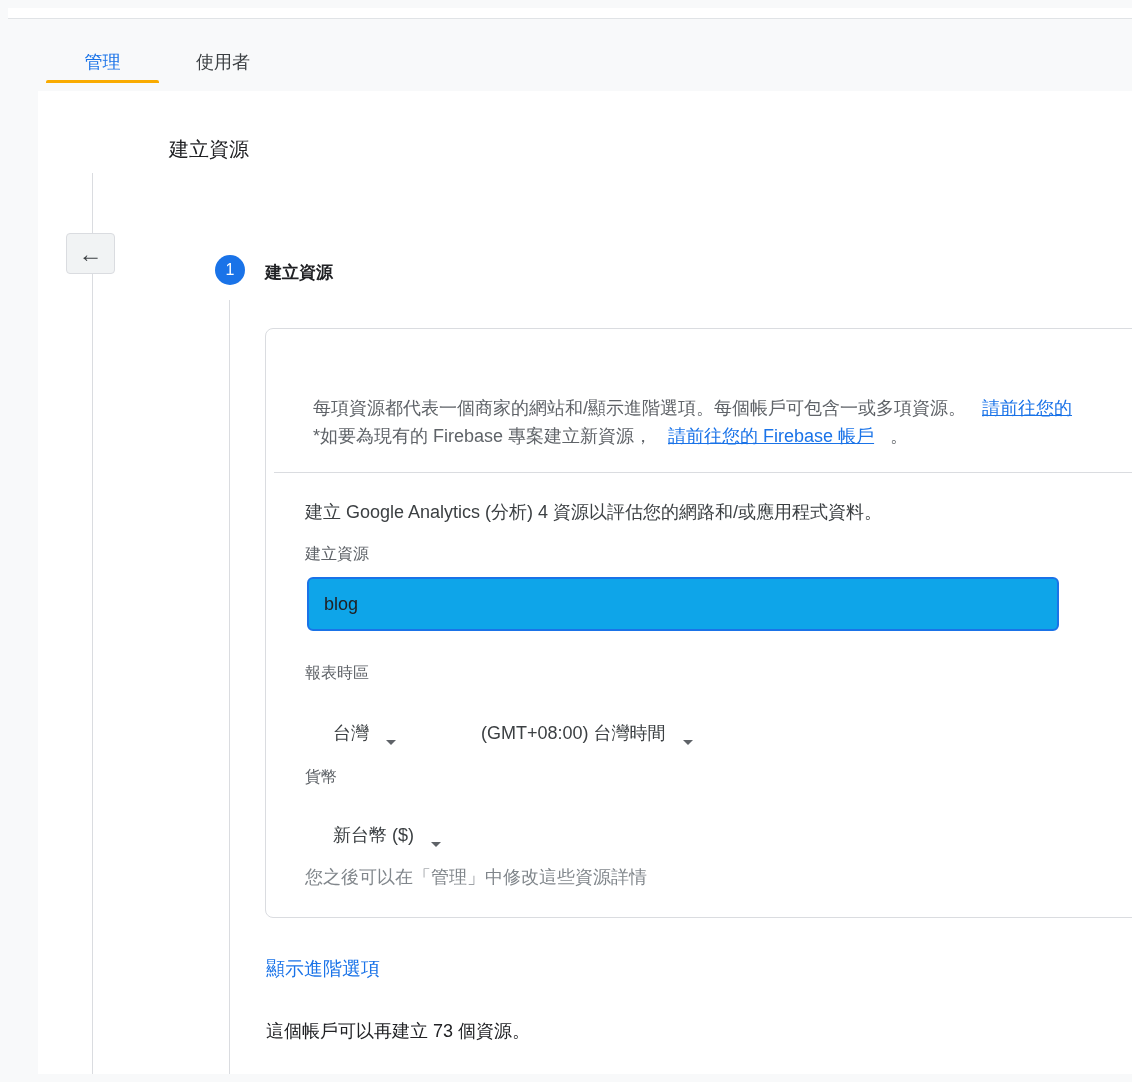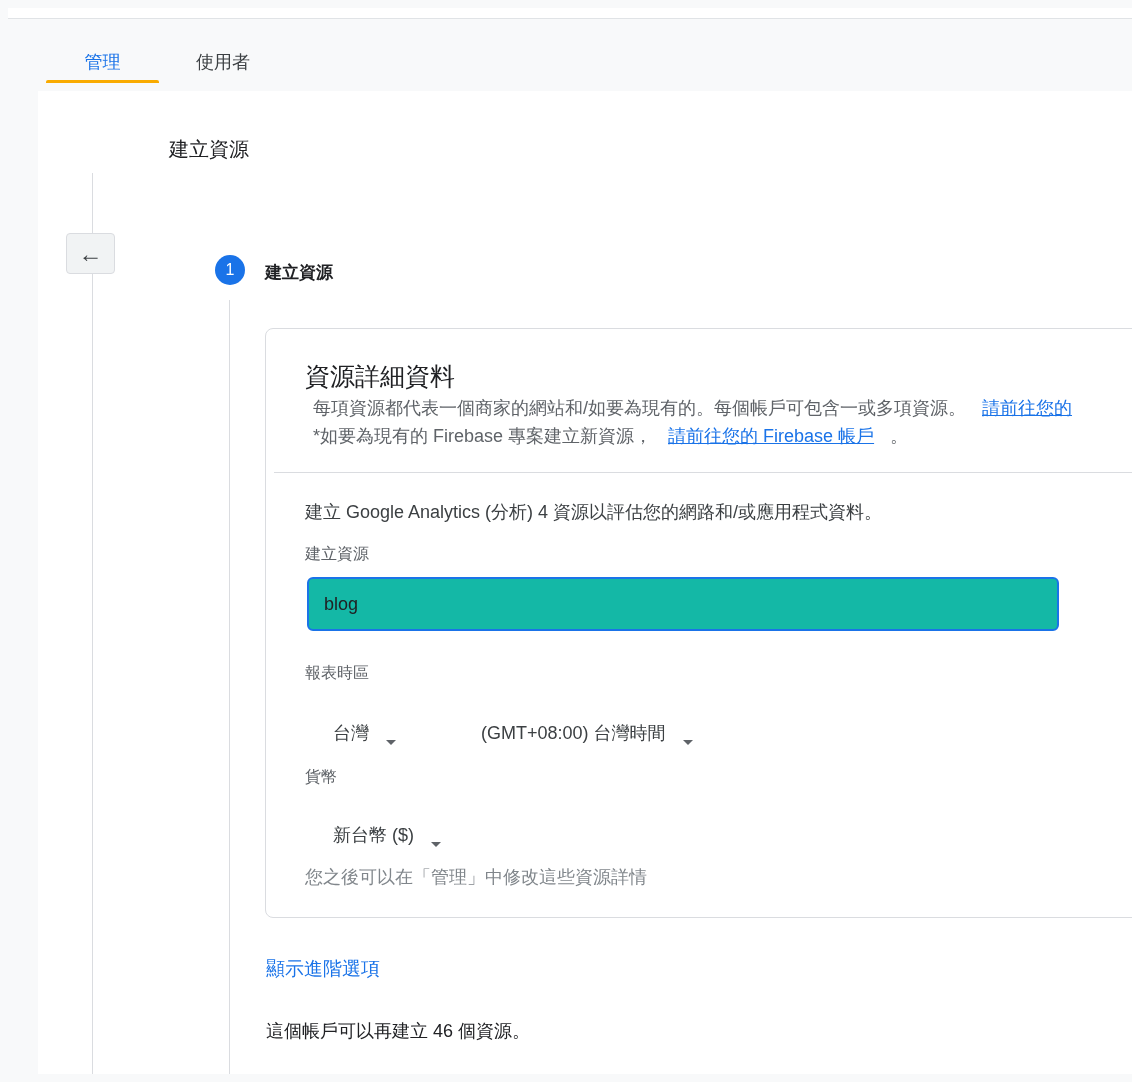--- a/index.html
+++ b/index.html
@@ -42,21 +42,21 @@
   .card-divider { position:absolute; left:0; top:135px; width:100%; height:1px; background:#dadce0; }
   .card-intro { position:absolute; left:31px; top:163px; font-size:18px; color:#3c4043; }
 
   .field-label { position:absolute; font-size:16px; color:#5f6368; }
   .lbl-name { left:31px; top:207px; }
   .lbl-tz { left:31px; top:326px; }
   .lbl-cur { left:31px; top:430px; }
 
   .name-input { position:absolute; left:33px; top:240px; width:752px; height:54px;
     border:2px solid #1a73e8; border-radius:6px; font-size:18px; color:#202124;
-    padding:0 15px; outline:none; background:#14b8a6;
+    padding:0 15px; outline:none; background:#0ea5e9;
     font-family:"Liberation Sans", sans-serif; }
 
   .dd-row { position:absolute; font-size:18px; color:#3c4043; }
   .tz-row { left:43px; top:368px; }
   .cur-row { left:43px; top:470px; }
   .dd { display:inline-flex; align-items:flex-end; cursor:pointer; }
   .dd + .dd { margin-left:56px; }
   .caret { display:inline-block; width:0; height:0; margin-left:9px; margin-top:2px;
     border-left:5px solid transparent; border-right:5px solid transparent;
     border-top:5px solid #5f6368; }
@@ -87,24 +87,23 @@
 
 <div class="page-title">建立資源</div>
 
 <div class="step-circle">
   <span>1</span>
 </div>
 <div class="step-label">建立資源</div>
 <div class="step-line"></div>
 
 <div class="card">
-  <div class="card-heading">資源詳細資料</div>
 
   <div class="card-desc">
-    <span>每項資源都代表一個商家的網站和/如要為現有的。每個帳戶可包含一或多項資源。</span><span class="link">請前往您的</span><br>
+    <span>每項資源都代表一個商家的網站和/顯示進階選項。每個帳戶可包含一或多項資源。</span><span class="link">請前往您的</span><br>
     <span>*如要為現有的 Firebase 專案建立新資源，</span><span class="link">請前往您的 Firebase 帳戶</span><span>。</span>
   </div>
 
   <div class="card-divider"></div>
 
   <div class="card-intro">建立 Google Analytics (分析) 4 資源以評估您的網路和/或應用程式資料。</div>
 
   <div class="field-label lbl-name">建立資源</div>
   <input class="name-input" type="text" value="blog" style="">
 
@@ -126,13 +125,13 @@
       <span>新台幣 ($)</span>
       <span class="caret"></span>
     </span>
   </div>
 
   <div class="card-note">您之後可以在「管理」中修改這些資源詳情</div>
 </div>
 
 <div class="advanced-link">顯示進階選項</div>
 
-<div class="quota-note">這個帳戶可以再建立 46 個資源。</div>
+<div class="quota-note">這個帳戶可以再建立 73 個資源。</div>
 
 </body></html>

